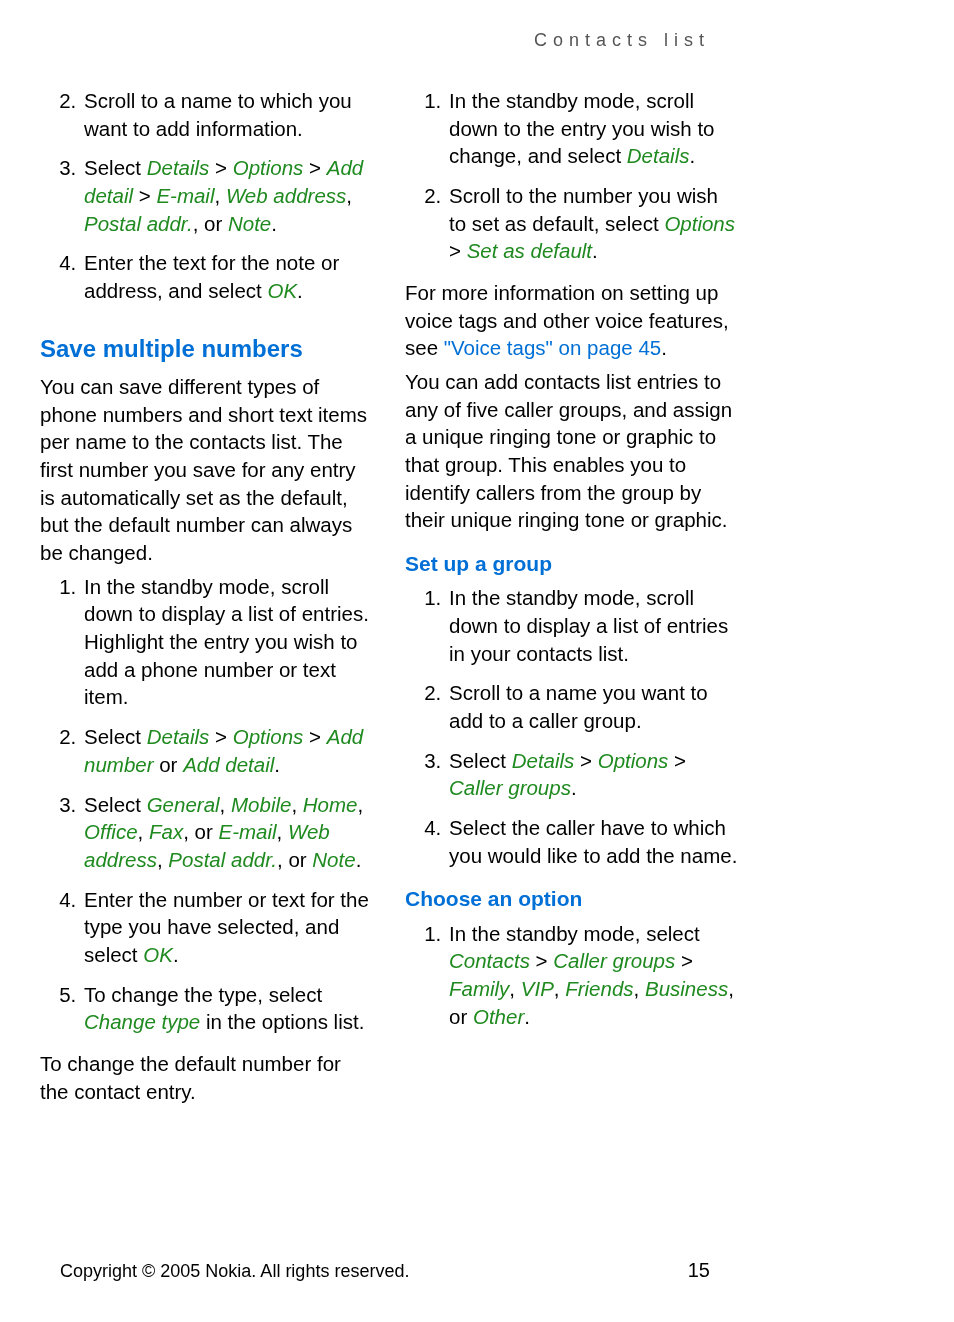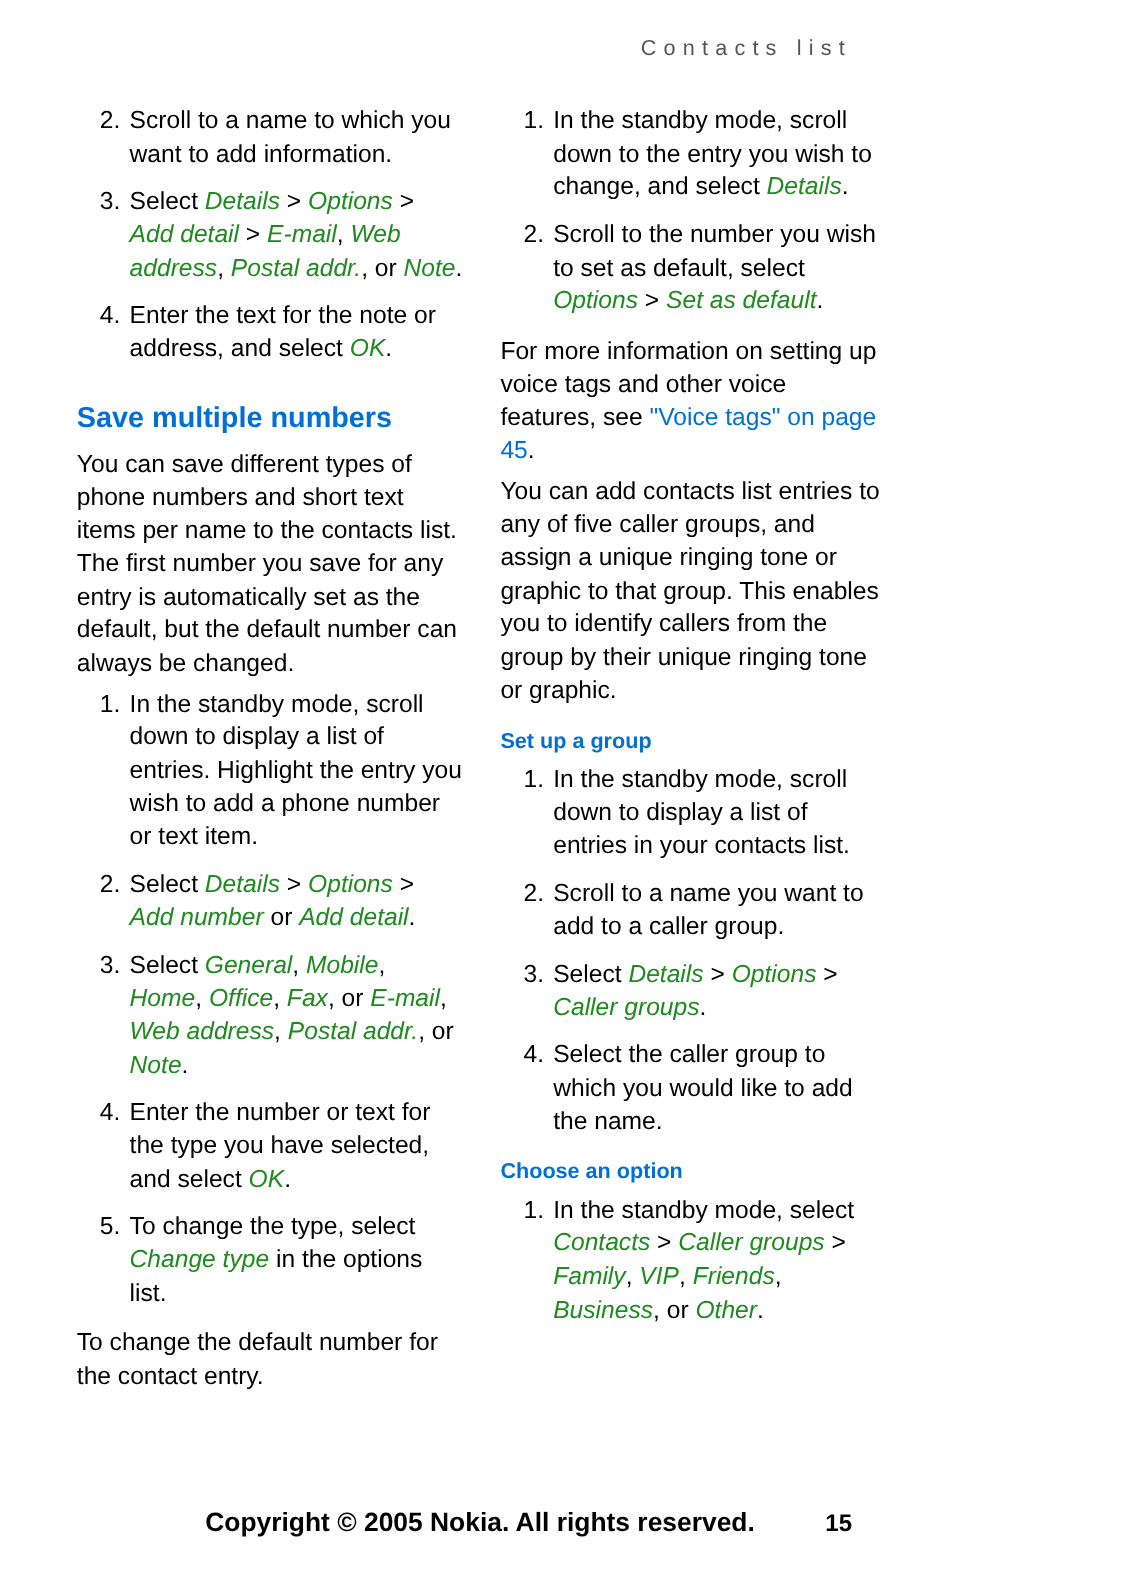--- a/index.html
+++ b/index.html
@@ -6,21 +6,21 @@
     margin: 0;
     padding: 0;
     font-family: Arial, Helvetica, sans-serif;
     background: #fff;
     color: #000;
   }
   .page {
     width: 800px;
     height: 1322px;
     box-sizing: border-box;
-    padding: 30px 60px 30px 64px;
+    padding: 30px 60px 30px 40px;
     position: relative;
   }
   .header-section {
     text-align: right;
     margin: 0 0 30px 0;
     padding-right: 30px;
     font-size: 18px;
     letter-spacing: 6px;
     color: #555;
   }
@@ -34,21 +34,21 @@
     line-height: 1.35;
   }
   h2 {
     color: #006fd6;
     font-size: 24px;
     font-weight: bold;
     margin: 28px 0 8px 0;
   }
   h3 {
     color: #006fd6;
-    font-size: 18px;
+    font-size: 21px;
     font-weight: bold;
     margin: 16px 0 4px 0;
   }
   p {
     margin: 6px 0;
   }
   ol {
     margin: 4px 0 14px 0;
     padding-left: 42px;
   }
@@ -61,30 +61,29 @@
     font-style: italic;
   }
   .link {
     color: #006fd6;
   }
   .footer {
     position: absolute;
     bottom: 40px;
     left: 60px;
     right: 60px;
-    text-align: center;
-    font-size: 22px;
-    font-weight: bold;
+    font-size: 18px;
+    font-weight: normal;
   }
   .pagenum {
     position: absolute;
     right: 90px;
     bottom: 40px;
     font-size: 20px;
-    font-weight: bold;
+    font-weight: normal;
   }
 </style>
 </head>
 <body>
 
 <div class="page">
   <div class="header-section">Contacts list</div>
 
   <div class="columns">
 
@@ -137,21 +136,21 @@
 
       <p>You can add contacts list entries to any of five caller groups, and assign a unique ringing tone or graphic to that group. This enables you to identify callers from the group by their unique ringing tone or graphic.</p>
 
       <h3>Set up a group</h3>
       <ol>
         <li>In the standby mode, scroll down to display a list of entries in your contacts list.</li>
         <li>Scroll to a name you want to add to a caller group.</li>
         <li>
           <span>Select </span><span class="ui">Details</span><span> &gt; </span><span class="ui">Options</span><span> &gt; </span><span class="ui">Caller groups</span><span>.</span>
         </li>
-        <li>Select the caller group to which you would like to add the name.</li>
+        <li>Select the caller have to which you would like to add the name.</li>
       </ol>
 
       <h3>Choose an option</h3>
       <ol>
         <li>
           <span>In the standby mode, select </span><span class="ui">Contacts</span><span> &gt; </span><span class="ui">Caller groups</span><span> &gt; </span><span class="ui">Family</span><span>, </span><span class="ui">VIP</span><span>, </span><span class="ui">Friends</span><span>, </span><span class="ui">Business</span><span>, or </span><span class="ui">Other</span><span>.</span>
         </li>
       </ol>
     </div>
   </div>

